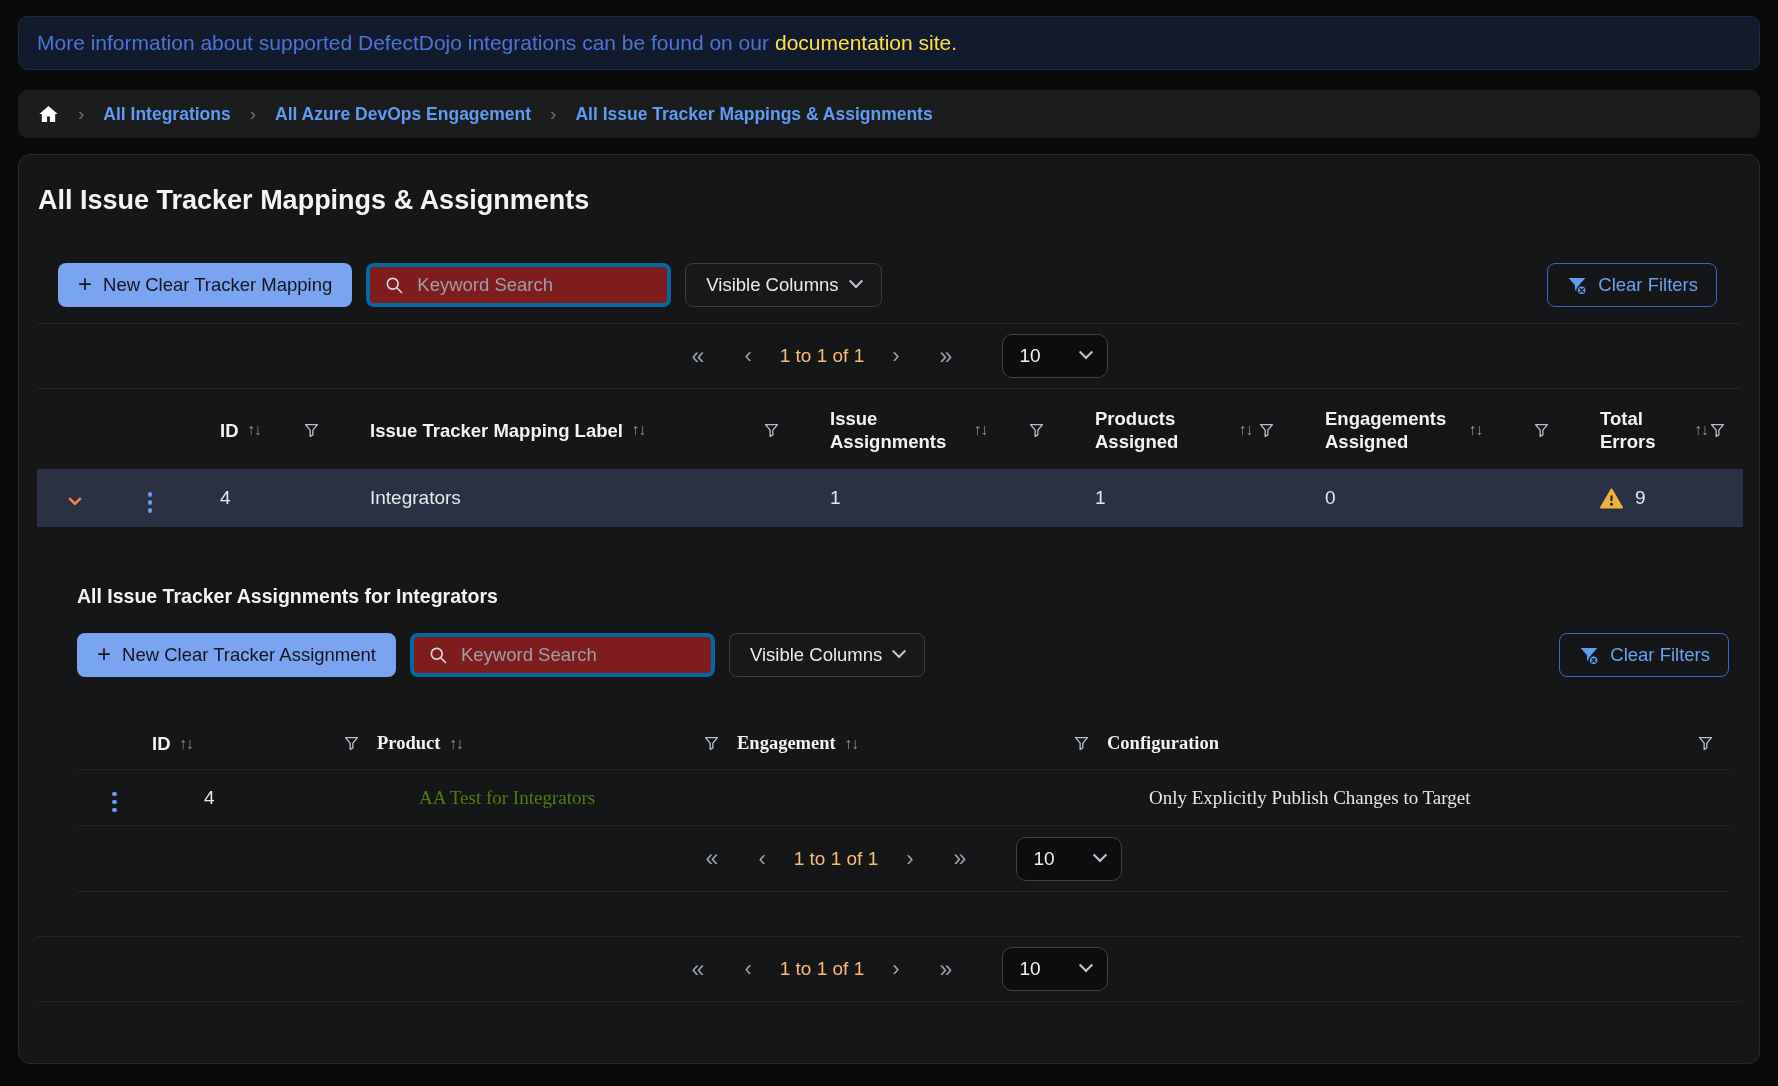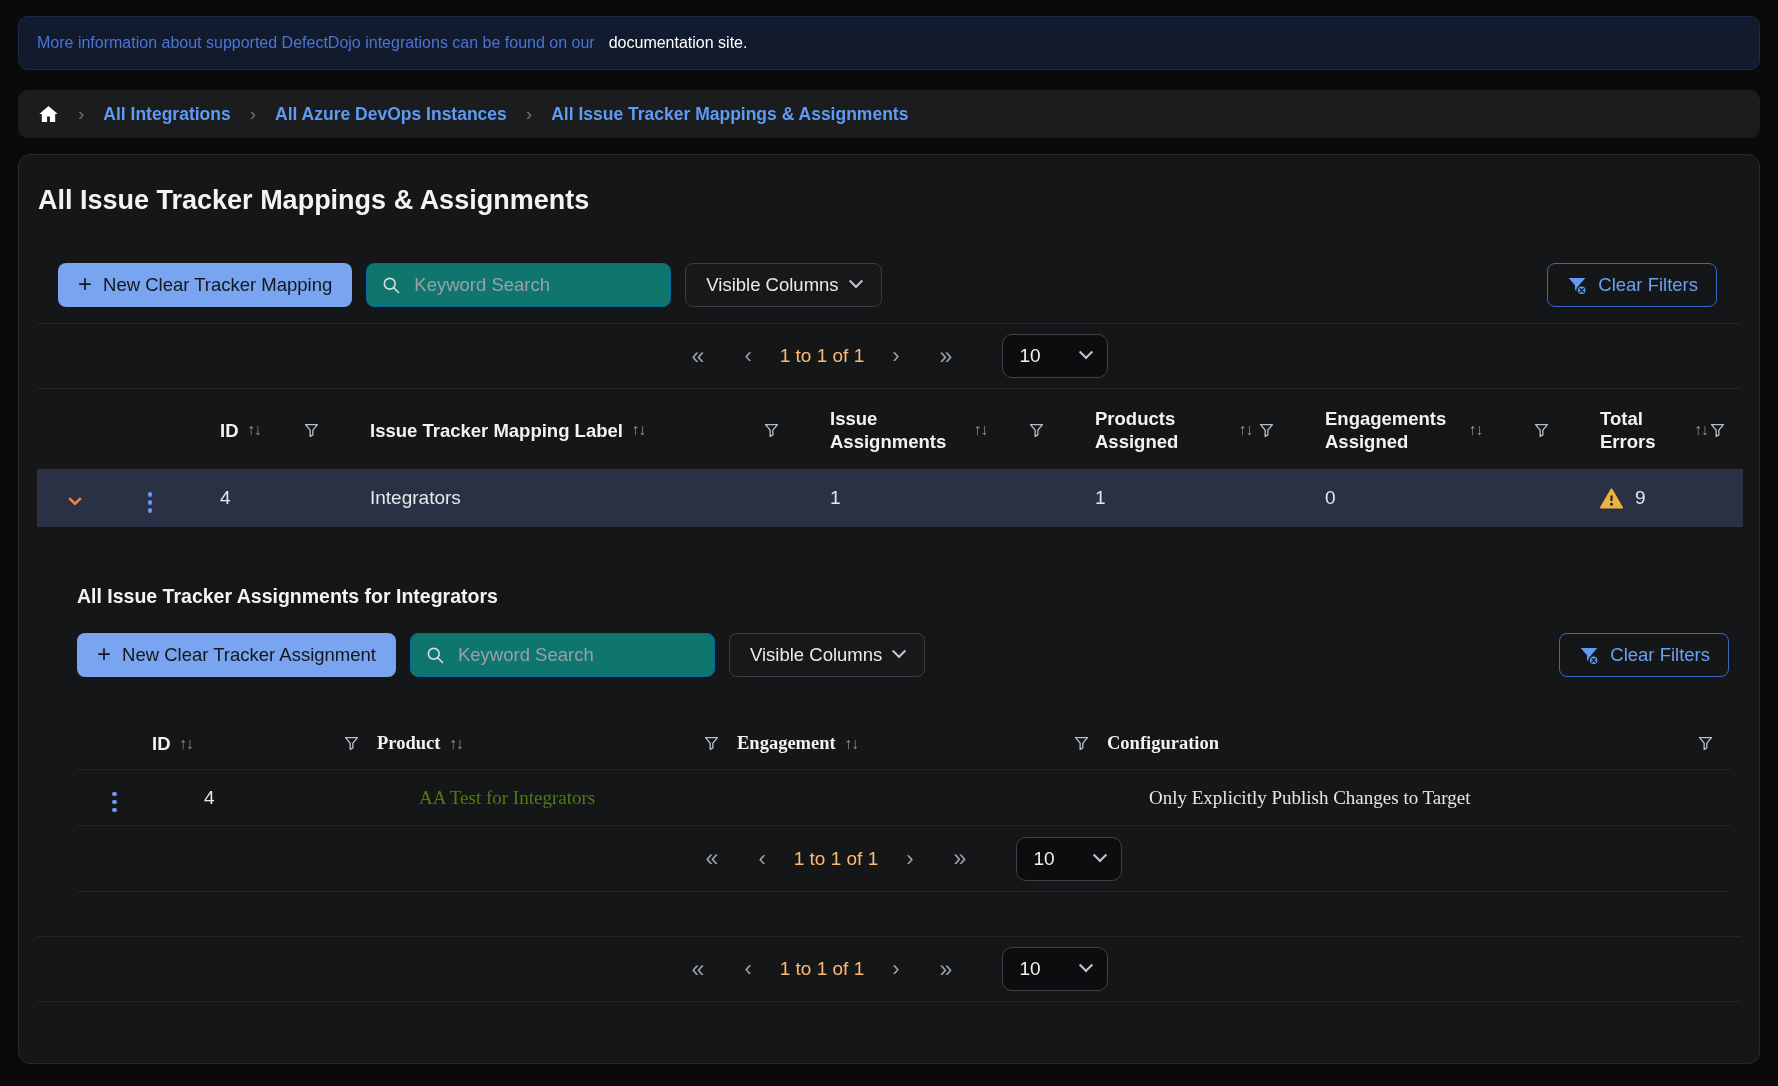--- a/index.html
+++ b/index.html
@@ -8,23 +8,23 @@
     width:1778px; height:1086px; overflow:hidden;
     font-family:"Liberation Sans", sans-serif;
     color:#e5e7ea;
   }
 
   
   .banner {
     margin:16px 18px 0; height:54px;
     background:#121a2e; border:1px solid #1e2946; border-radius:10px;
     display:flex; align-items:center; padding:0 18px;
-    font-size:16px; color:#4a74d6;
-  }
-  .banner .banner-link { color:#ffffff; margin-left:14px; cursor:pointer; }
+    font-size:21px; color:#4a74d6;
+  }
+  .banner .banner-link { color:#fde047; margin-left:6px; cursor:pointer; }
 
   
   .breadcrumb {
     margin:20px 18px 0; height:48px;
     background:#1b1c1e; border-radius:10px;
     display:flex; align-items:center; gap:19px; padding:0 20px;
     font-size:17.5px; font-weight:700;
   }
   .crumb { color:#5f9bf2; cursor:pointer; }
   .crumb-sep { color:#6e7277; font-weight:400; font-size:19px; }
@@ -41,21 +41,21 @@
   
   .toolbar { display:flex; align-items:center; gap:14px; height:44px; }
   .toolbar.main-tb { margin:46px 24px 0 21px; }
   .btn-primary {
     height:44px; background:#79a4ef; color:#14171d; border:none; border-radius:8px;
     font-family:inherit; font-size:18.5px; font-weight:500;
     display:flex; align-items:center; gap:11px; padding:0 20px; cursor:pointer;
   }
   .btn-primary .plus { font-size:24px; font-weight:400; line-height:1; margin-top:-2px; }
   .search-box {
-    width:305px; height:44px; background:#0f766e; border:1px solid #0369a1; border-radius:8px;
+    width:305px; height:44px; background:#7f1d1d; border:4px solid #0369a1; border-radius:8px;
     display:flex; align-items:center; gap:11px; padding:0 14px;
   }
   .search-box input {
     flex:1; background:transparent; border:none; outline:none;
     font-family:inherit; font-size:18.5px; color:#e5e7ea; min-width:0;
   }
   .search-box input::placeholder { color:#9aa0a7; }
   .select-box {
     height:44px; background:#17181a; border:1px solid #3b3d42; border-radius:8px;
     display:flex; align-items:center; gap:12px; padding:0 20px;
@@ -142,21 +142,21 @@
 
 <div class="breadcrumb">
   <span class="home-ic">
     <svg width="21" height="20" viewBox="0 0 24 24" fill="#ffffff">
         <path d="M12 2.5L23 12h-3v9.5h-6.3V15h-3.4v6.5H4V12H1L12 2.5z"></path>
       </svg>
   </span>
   <span class="crumb-sep">›</span>
   <span class="crumb">All Integrations</span>
   <span class="crumb-sep">›</span>
-  <span class="crumb">All Azure DevOps Instances</span>
+  <span class="crumb">All Azure DevOps Engagement</span>
   <span class="crumb-sep">›</span>
   <span class="crumb">All Issue Tracker Mappings &amp; Assignments</span>
 </div>
 
 <div class="card">
 
   <div class="page-title">All Issue Tracker Mappings &amp; Assignments</div>
 
   <div class="toolbar main-tb">
     <button class="btn-primary">

